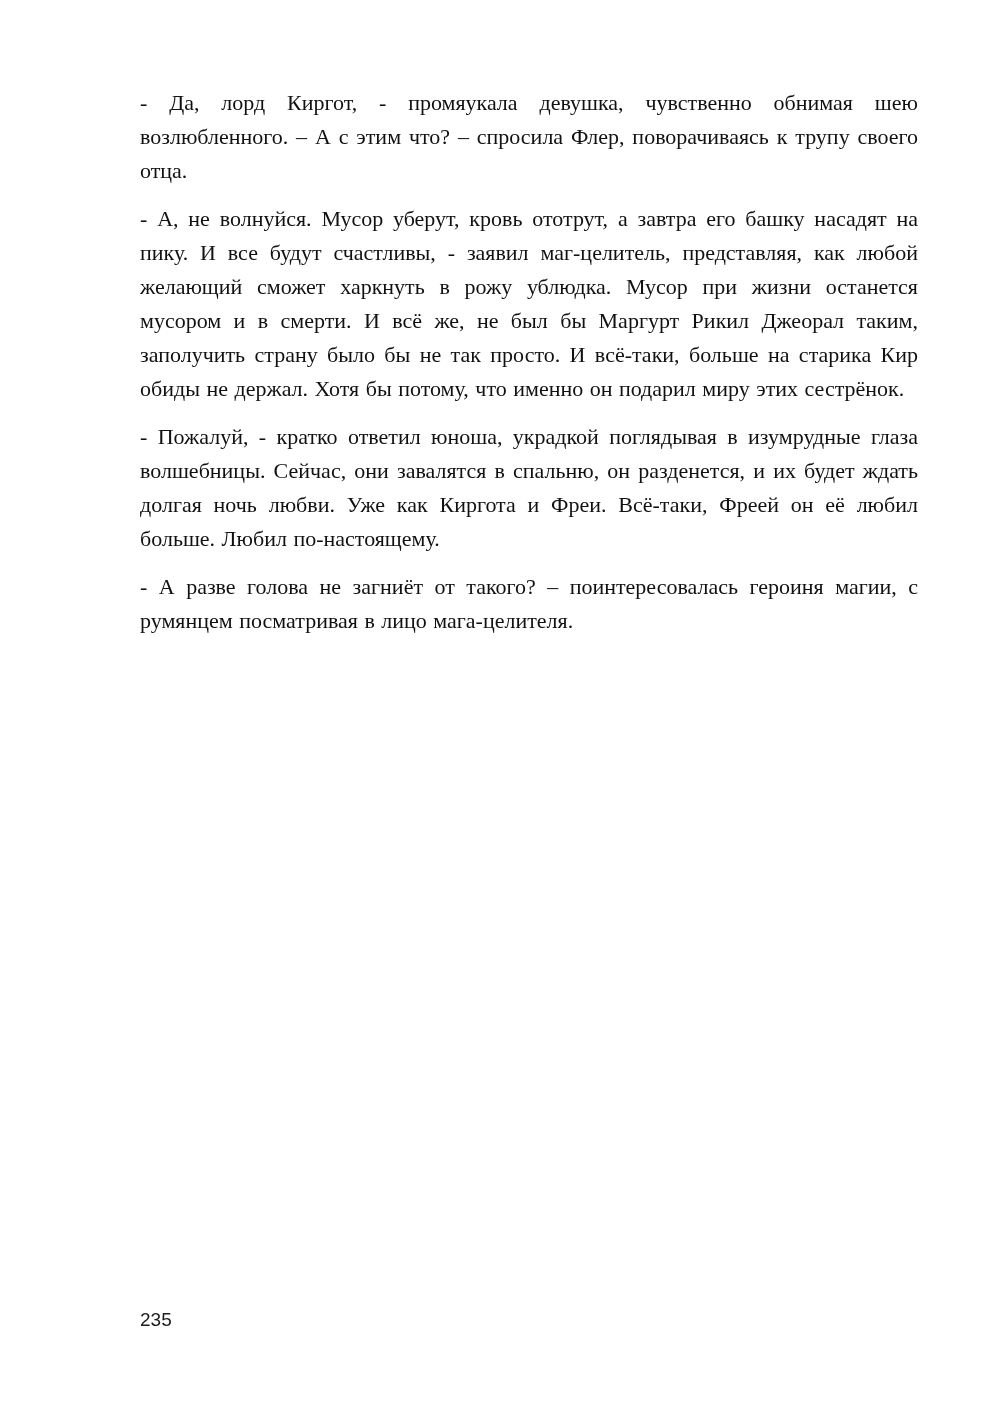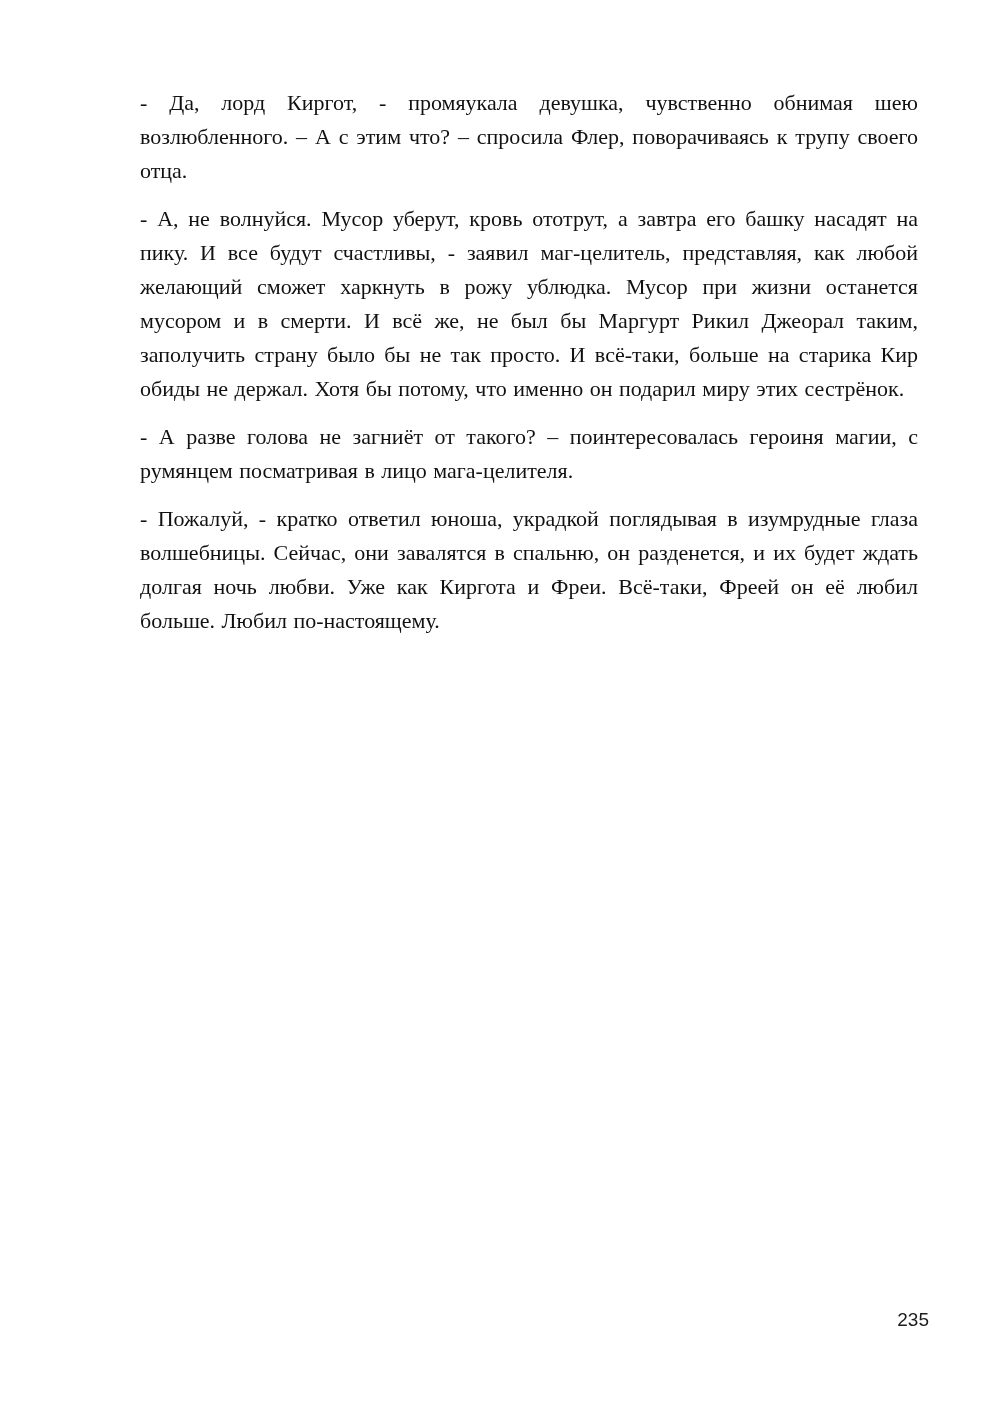--- a/index.html
+++ b/index.html
@@ -28,32 +28,32 @@
     line-height: 34px;
     text-align: justify;
     text-justify: inter-word;
     word-spacing: 1px;
   }
   .page-number {
     position: absolute;
     left: 140px;
     top: 1308px;
     width: 789px;
-    text-align: right;
+    text-align: left;
     font-family: "Liberation Sans", "DejaVu Sans", sans-serif;
     font-size: 19px;
     line-height: 24px;
     color: #1c1c1c;
   }
 </style>
 </head>
 <body>
 
 <div class="page">
   <div class="text-block">
     <p class="para">- Да, лорд Киргот, - промяукала девушка, чувственно обнимая шею возлюбленного. – А с этим что? – спросила Флер, поворачиваясь к трупу своего отца.</p>
     <p class="para">- А, не волнуйся. Мусор уберут, кровь ототрут, а завтра его башку насадят на пику. И все будут счастливы, - заявил маг-целитель, представляя, как любой желающий сможет харкнуть в рожу ублюдка. Мусор при жизни останется мусором и в смерти. И всё же, не был бы Маргурт Рикил Джеорал таким, заполучить страну было бы не так просто. И всё-таки, больше на старика Кир обиды не держал. Хотя бы потому, что именно он подарил миру этих сестрёнок.</p>
+    <p class="para">- Пожалуй, - кратко ответил юноша, украдкой поглядывая в изумрудные глаза волшебницы. Сейчас, они завалятся в спальню, он разденется, и их будет ждать долгая ночь любви. Уже как Киргота и Фреи. Всё-таки, Фреей он её любил больше. Любил по-настоящему.</p>
     <p class="para">- А разве голова не загниёт от такого? – поинтересовалась героиня магии, с румянцем посматривая в лицо мага-целителя.</p>
-    <p class="para">- Пожалуй, - кратко ответил юноша, украдкой поглядывая в изумрудные глаза волшебницы. Сейчас, они завалятся в спальню, он разденется, и их будет ждать долгая ночь любви. Уже как Киргота и Фреи. Всё-таки, Фреей он её любил больше. Любил по-настоящему.</p>
   </div>
 
   <div class="page-number">235</div>
 </div>
 
 </body></html>

